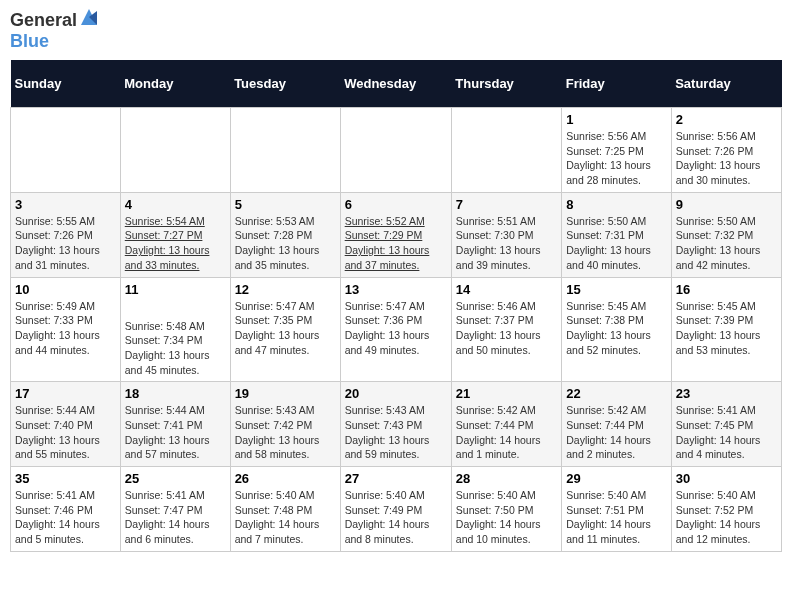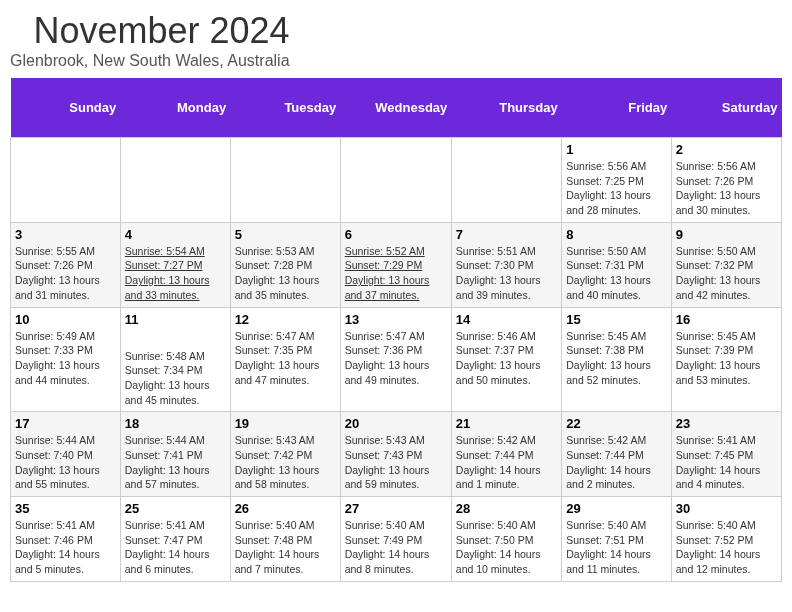--- a/index.html
+++ b/index.html
@@ -47,24 +47,24 @@
     .subtitle {
       font-size: 16px;
       color: #555;
     }
     table {
       width: 100%;
       border-collapse: collapse;
       font-size: 11px;
     }
     thead tr th {
-      background-color: #6d28d9;
+      background-color: #0f172a;
       color: #fff;
-      padding: 22px 4px;
-      text-align: right;
+      padding: 16px 4px;
+      text-align: left;
       font-size: 13px;
       font-weight: bold;
     }
     tbody tr td {
       border: 1px solid #ccc;
       vertical-align: top;
       padding: 4px;
       height: 80px;
       width: 113px;
       background: #fff;
@@ -84,23 +84,31 @@
       line-height: 1.4;
     }
     .empty-cell {
       background: #fff !important;
     }
   </style>
 </head>
 <body>
 
 <div class="header">
-  <div class="title-section">
-    <div class="month-title">November 2024</div>
-    <div class="subtitle">Glenbrook, New South Wales, Australia</div>
+  <div class="logo">
+    <div>
+      <div style="display:flex;align-items:center;">
+        <span class="logo-text-general">General</span>
+        <svg class="logo-icon" viewBox="0 0 20 20">
+          <polygon points="2,18 10,2 18,18" fill="#4a90d9"></polygon>
+          <polygon points="10,10 18,4 18,18" fill="#2a5a9f"></polygon>
+        </svg>
+      </div>
+      <span class="logo-text-blue">Blue</span>
+    </div>
   </div>
 </div>
 
 <table>
   <thead>
     <tr>
     <th>Sunday</th>
         <th>Monday</th>
         <th>Tuesday</th>
         <th>Wednesday</th>

